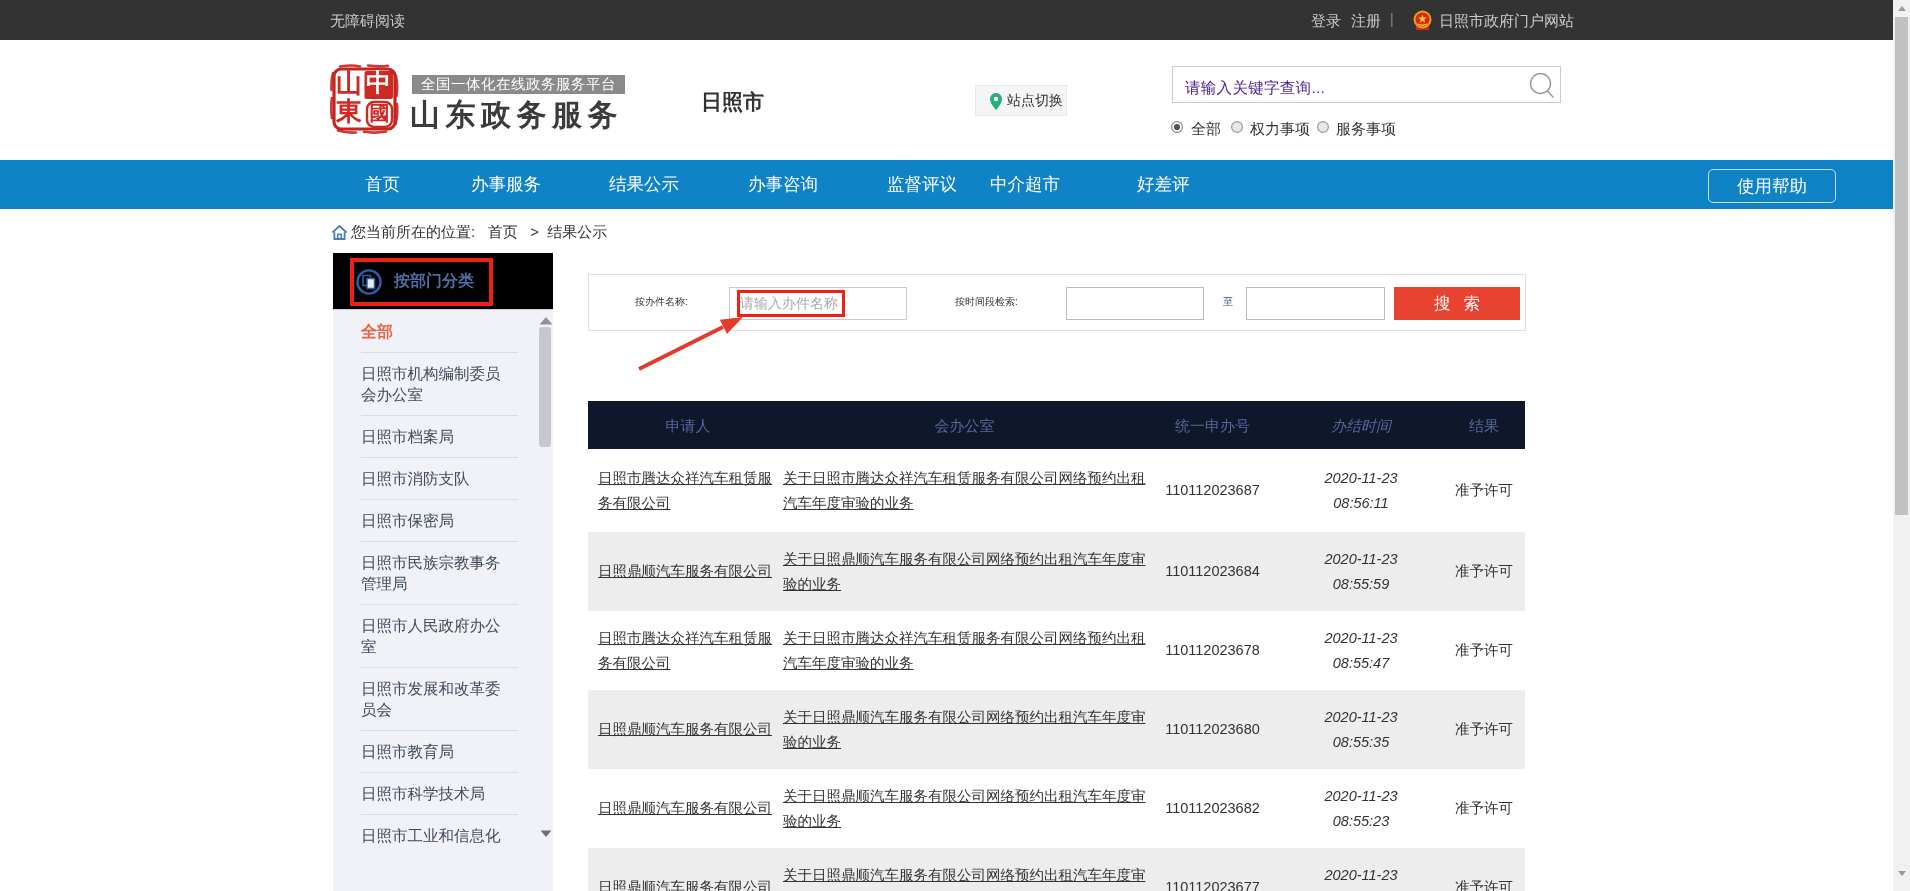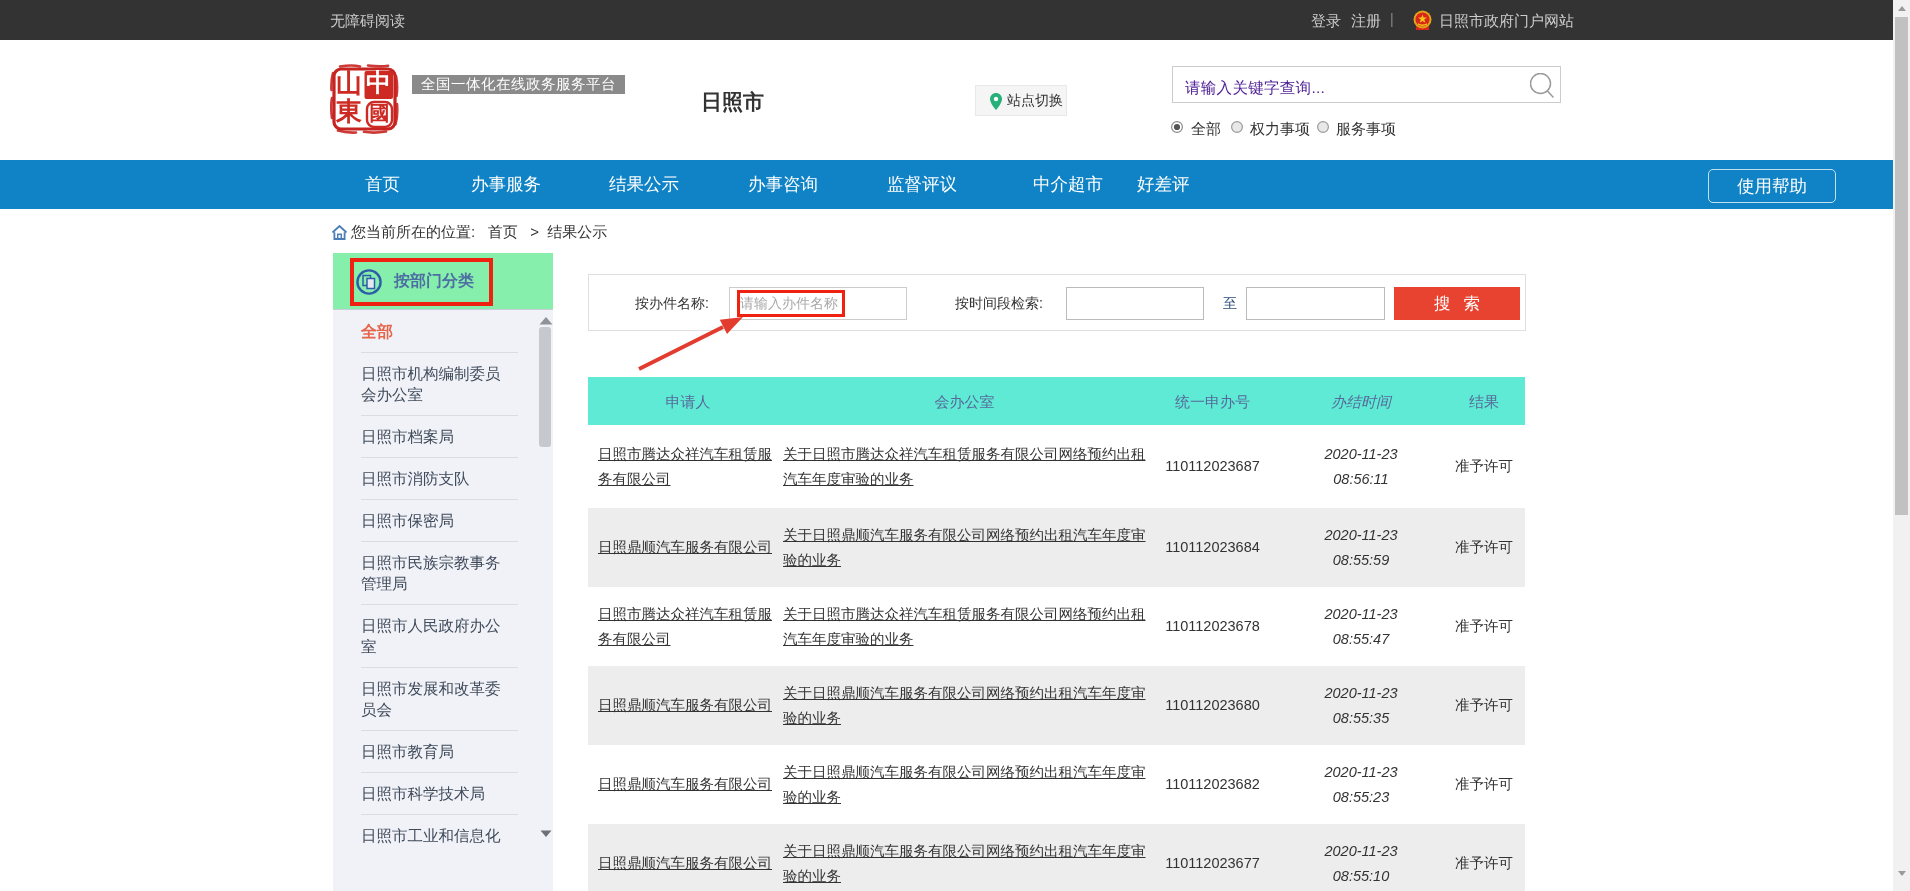--- a/index.html
+++ b/index.html
@@ -34,47 +34,47 @@
 #nav .it { position:absolute; top:0; height:49px; line-height:49px; color:#fff; font-size:17.5px; white-space:nowrap; }
 #helpbtn { position:absolute; left:1684px; top:9px; width:128px; height:34px;
   border:1px solid rgba(255,255,255,0.75); border-radius:5px; color:#fff; font-size:17.5px;
   line-height:32px; text-align:center;margin-left:24px; }
 
 
 #crumb { position:absolute; left:331px; top:219px; height:22px; font-size:15px; color:#333; }
 
 
 #sidebar { position:absolute; left:333px; top:253px; width:220px; height:638px; background:#f0f2f7; }
-#sidehead { position:absolute; left:0; top:0; width:220px; height:57px; background:#86efac;
+#sidehead { position:absolute; left:0; top:0; width:220px; height:57px; background:#000000;
   border-bottom:1px solid #c9cdd8;text-align:right; }
 #sidehead .t { position:absolute; left:61px; top:18px; font-size:16px; font-weight:bold; color:#4d6da3; letter-spacing:0; }
 #sidelist { position:absolute; left:0; top:58px; width:220px; }
 #sidelist .li { margin-left:28px; margin-right:35px; padding:10px 0; font-size:15.5px; line-height:21px;
   color:#3f4a5a; border-bottom:1px solid #d9dce4; }
 #sidelist .li.first { color:#e5664a; font-weight:bold; font-size:16px; }
 
 
 #formbox { position:absolute; left:588px; top:274px; width:938px; height:57px; border:1px solid #dfdfdf; background:#fff; }
-.flabel { position:absolute; top:20px; font-size:14px; color:#333; }
+.flabel { position:absolute; top:20px; font-size:10px; color:#333; }
 .finput { position:absolute; top:12px; height:33px; border:1px solid #cccccc; background:#fff; }
 #srchbtn { position:absolute; left:805px; top:12px; width:126px; height:33px; background:#e84230;
   color:#fff; font-size:16.5px; text-align:center; line-height:33px; letter-spacing:13px; text-indent:13px; }
 
 
 #tbl { position:absolute; left:588px; top:377px; width:937px; }
 .trow { position:relative; width:937px; }
 .c { position:absolute; top:0; height:100%; display:flex; align-items:center; justify-content:center;
   text-align:center; font-size:14.5px; color:#333; line-height:25px; white-space:nowrap; }
 .c.l { justify-content:flex-start; text-align:left;text-decoration:underline; }
 .c1 { left:0; width:190px; padding-left:10px; }
 .c2 { left:190px; width:368px; padding-left:5px; }
 .c3 { left:558px; width:133px; }
 .c4 { left:691px; width:164px;font-style:italic; }
 .c5 { left:855px; width:82px; }
-#thead { height:48px; background:#5eead4; color:#57699a; }
+#thead { height:48px; background:#0f172a; color:#57699a;margin-top:24px; }
 #thead .c { color:#57699a; font-size:15px; }
 .trow.odd { background:#fff; }
 .trow.even { background:#ededed; }
 
 
 #sb { position:absolute; left:1893px; top:0; width:17px; height:891px; background:#f1f1f1; }
 #sb .thumb { position:absolute; left:2px; top:17px; width:13px; height:498px; background:#c1c1c1; }
 
 
 .redbox { position:absolute; border:3px solid #ef2211; }
@@ -103,20 +103,21 @@
       <rect x="4" y="5" width="61" height="60" rx="7" fill="#fff" stroke="#c62420" stroke-width="3.2"></rect>
       <rect x="34.5" y="7" width="28.5" height="28" rx="2" fill="#cc2a22"></rect>
       <text x="19" y="22" font-size="26" font-weight="bold" fill="#cc2a22" text-anchor="middle" dominant-baseline="middle" font-family="'Liberation Serif',serif">山</text>
       <text x="19" y="50" font-size="26" font-weight="bold" fill="#cc2a22" text-anchor="middle" dominant-baseline="middle" font-family="'Liberation Serif',serif">東</text>
       <text x="48.5" y="21.5" font-size="25" font-weight="bold" fill="#ffffff" text-anchor="middle" dominant-baseline="middle" font-family="'Liberation Serif',serif">中</text>
       <rect x="37" y="38" width="25" height="25" rx="7" fill="#fff" stroke="#cc2a22" stroke-width="2.4"></rect>
       <text x="49.5" y="51.5" font-size="20" font-weight="bold" fill="#cc2a22" text-anchor="middle" dominant-baseline="middle" font-family="'Liberation Serif',serif">國</text>
       <path d="M10 2.5 Q22 0.5 30 2.5 M38 1.5 Q50 3 58 1.8 M66 12 Q68 22 66.5 32 M67 40 Q68 52 65.5 60 M56 67.5 Q44 69.5 34 67.8 M26 68.5 Q16 69 8 66.5 M2 54 Q0.5 42 2 34 M1.5 26 Q1 16 3 9" fill="none" stroke="#c62420" stroke-width="2.6" stroke-linecap="round" opacity="0.9"></path>
     </svg>
     <div id="banner">全国一体化在线政务服务平台</div>
+    <div id="sdtitle">山东政务服务</div>
     <div id="cityname">日照市</div>
     <div id="sitebtn">
       <svg class="abs" style="left:14px;top:7px" width="12" height="17" viewBox="0 0 12 17">
         <path d="M6 0 C2.7 0 0 2.7 0 6 C0 10.5 6 17 6 17 C6 17 12 10.5 12 6 C12 2.7 9.3 0 6 0 Z" fill="#26b17a"></path>
         <circle cx="6" cy="6" r="2.2" fill="#fff"></circle>
       </svg>
       <span class="txt">站点切换</span>
     </div>
     <div id="hsearch">
       <span class="ph">请输入关键字查询...</span>
@@ -141,21 +142,21 @@
       <span class="abs" style="left:165px;top:0">服务事项</span>
     </div>
   </div>
 
   <div id="nav">
     <span class="it" style="left:365px">首页</span>
     <span class="it" style="left:471px">办事服务</span>
     <span class="it" style="left:609px">结果公示</span>
     <span class="it" style="left:748px">办事咨询</span>
     <span class="it" style="left:887px">监督评议</span>
-    <span class="it" style="left:1033px">中介超市</span>
+    <span class="it" style="left:990px">中介超市</span>
     <span class="it" style="left:1137px">好差评</span>
     <div id="helpbtn">使用帮助</div>
   </div>
 
   <div id="crumb">
     <svg class="abs" style="left:0;top:6px" width="17" height="15" viewBox="0 0 17 15">
       <path d="M1.5 7.5 L8.5 1 L15.5 7.5" fill="none" stroke="#4a7db5" stroke-width="1.8"></path>
       <path d="M3.4 7.2 L3.4 14 L13.6 14 L13.6 7.2" fill="none" stroke="#4a7db5" stroke-width="1.8"></path>
       <rect x="6.7" y="9.3" width="3.6" height="4.7" fill="none" stroke="#4a7db5" stroke-width="1.5"></rect>
     </svg>

